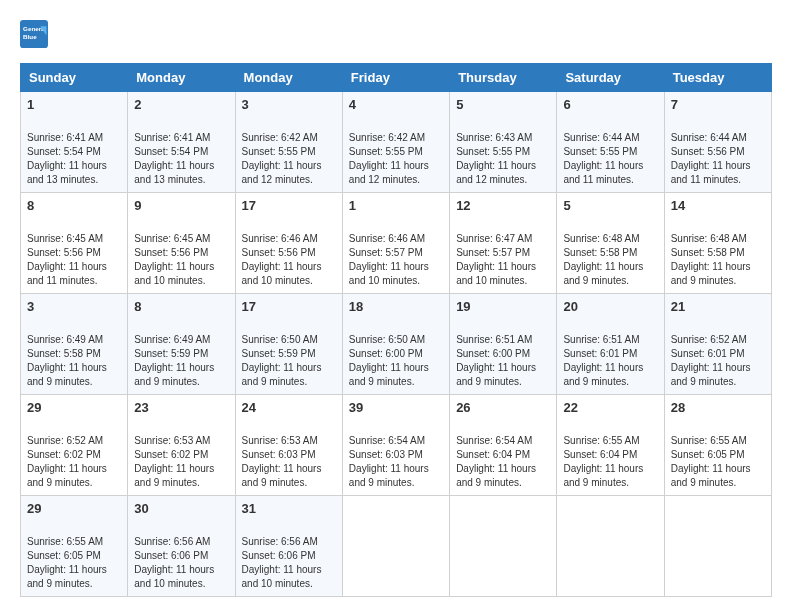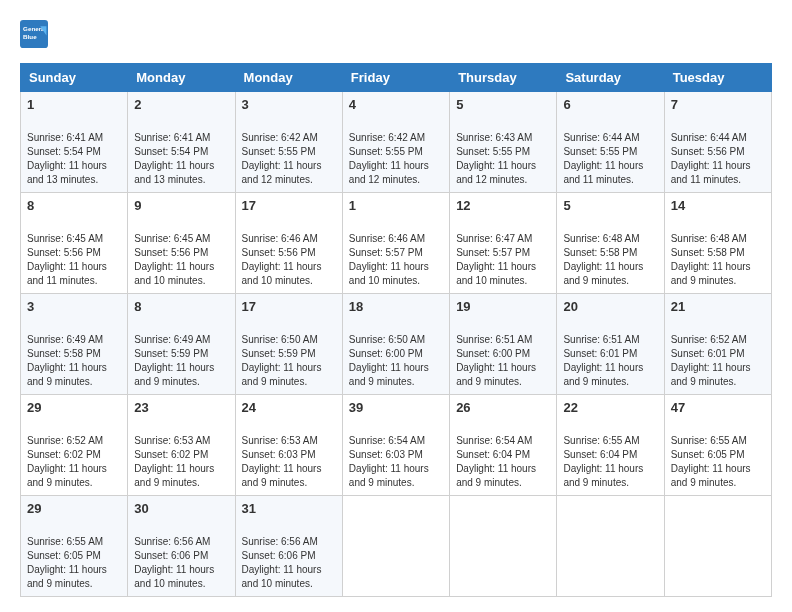--- a/index.html
+++ b/index.html
@@ -238,21 +238,21 @@
         </td>
         <td>
           <span class="day-number">26</span>
           <div class="day-info">Sunrise: 6:54 AM<br>Sunset: 6:04 PM<br>Daylight: 11 hours and 9 minutes.</div>
         </td>
         <td>
           <span class="day-number">22</span>
           <div class="day-info">Sunrise: 6:55 AM<br>Sunset: 6:04 PM<br>Daylight: 11 hours and 9 minutes.</div>
         </td>
         <td>
-          <span class="day-number">47</span>
+          <span class="day-number">28</span>
           <div class="day-info">Sunrise: 6:55 AM<br>Sunset: 6:05 PM<br>Daylight: 11 hours and 9 minutes.</div>
         </td>
       </tr>
       <tr>
         <td>
           <span class="day-number">29</span>
           <div class="day-info">Sunrise: 6:55 AM<br>Sunset: 6:05 PM<br>Daylight: 11 hours and 9 minutes.</div>
         </td>
         <td>
           <span class="day-number">30</span>

